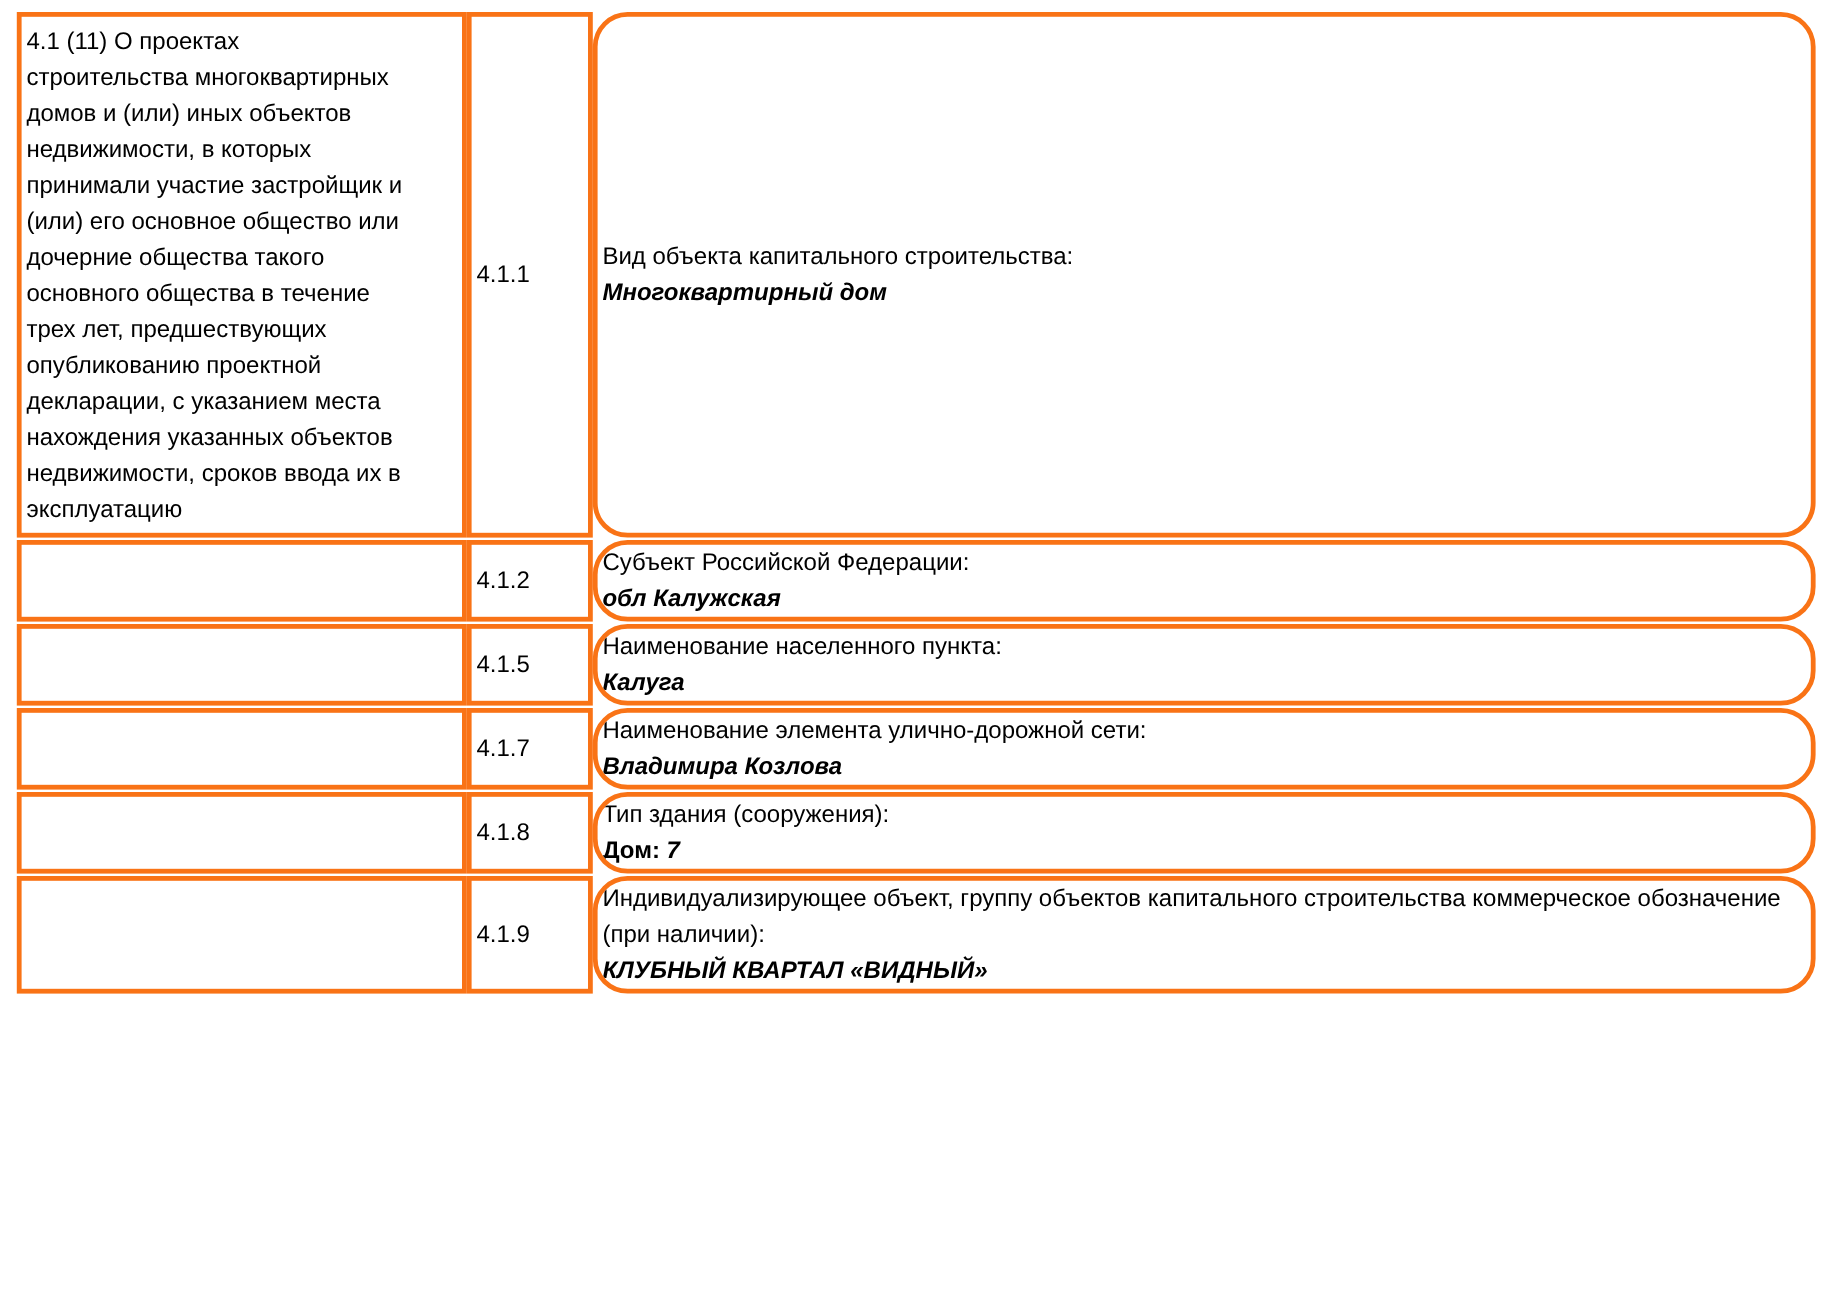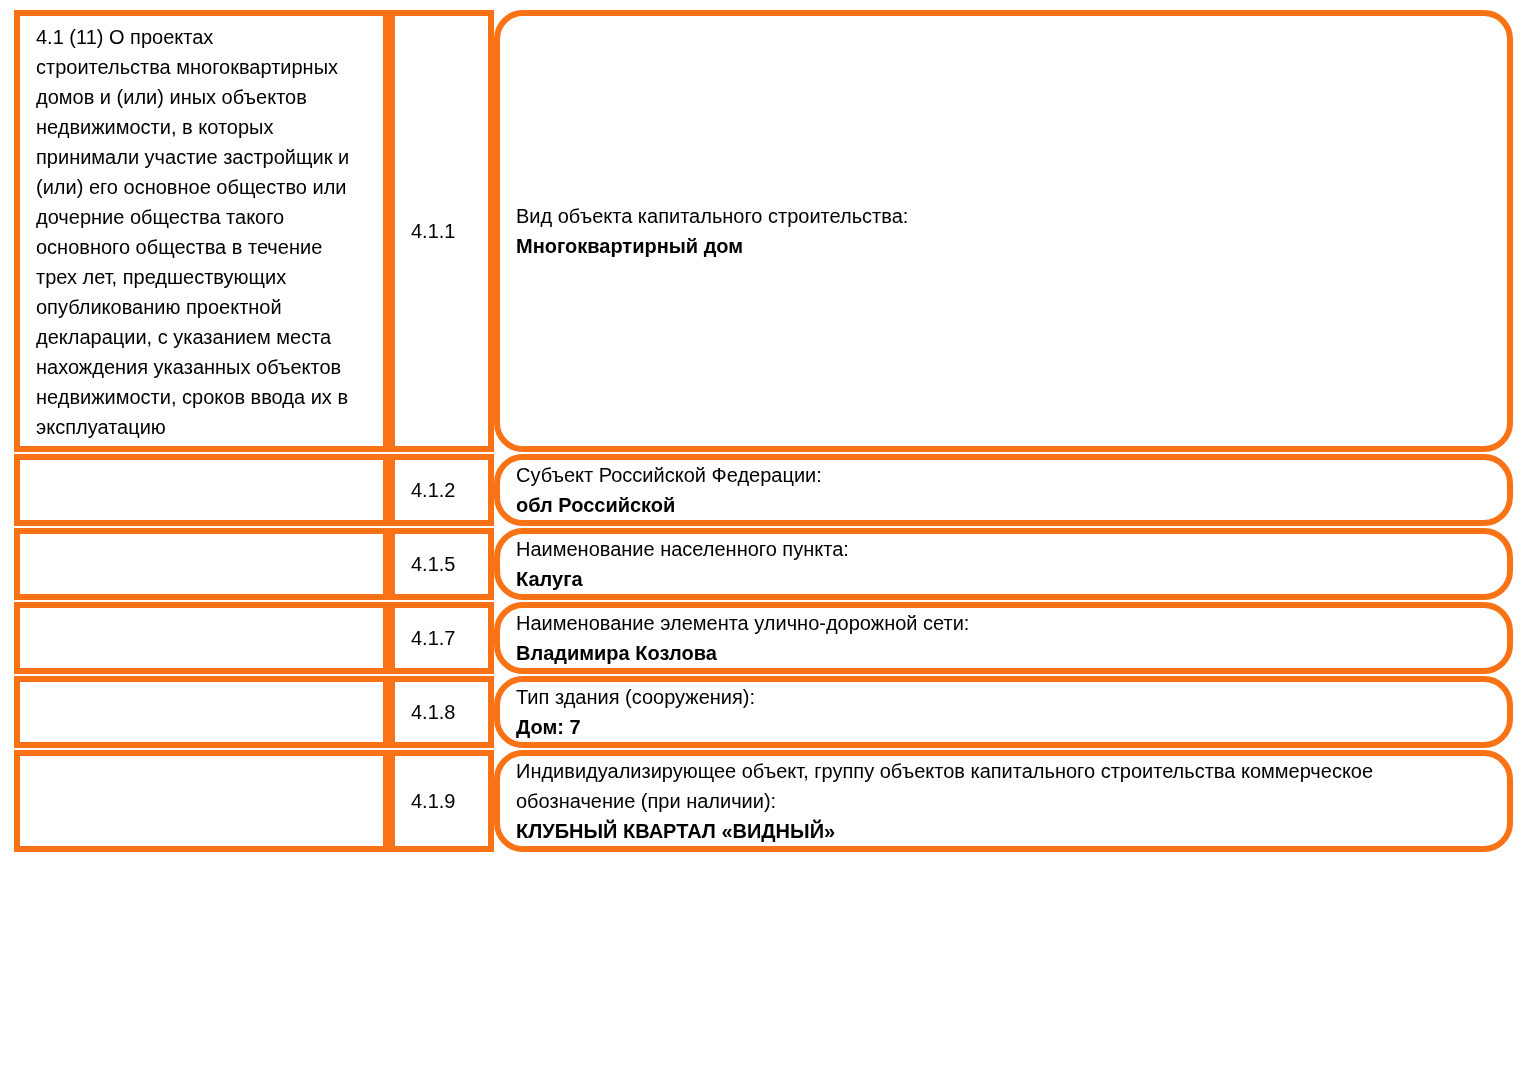--- a/index.html
+++ b/index.html
@@ -18,39 +18,39 @@
   table.doc-table {
     position: absolute;
     left: 14px;
     top: 8px;
     width: 1499px;
     table-layout: fixed;
     border-collapse: separate;
     border-spacing: 0 2px;
   }
   table.doc-table td {
-    border: 6px solid #f97316;
-    padding: 0 16px;
+    border: 4px solid #f97316;
+    padding: 0 4px;
     font-size: 20px;
     line-height: 30px;
     vertical-align: middle;
     overflow: hidden;
     word-wrap: break-word;
   }
   td.c1 { vertical-align: top; }
   td.c1 .desc {
     white-space: pre-line;
     padding-top: 2px;
     font-size: 20px;
     line-height: 30px;
   }
   td.c2 { vertical-align: middle; }
   td.c3 { vertical-align: middle; border-radius: 29px; }
   .field-label { font-weight: normal; }
-  .field-value-line .val { font-weight: bold; }
+  .field-value-line .val { font-weight: bold; font-style: italic; }
   .field-value-line .pfx { font-weight: bold; }
   tr.r1 td { height: 430px; }
   tr.r2 td { height: 60px; }
   tr.r3 td { height: 30px; }
   tr.r4 td { height: 60px; }
   tr.r5 td { height: 60px; }
   tr.r6 td { height: 60px; }
   tr.r7 td { height: 60px; }
   tr.r8 td { height: 60px; }
   tr.r9 td { height: 90px; }
@@ -89,21 +89,21 @@
         <div class="field-label">Вид объекта капитального строительства:</div>
         <div class="field-value-line"><span class="pfx"></span><span class="val">Многоквартирный дом</span></div>
       </td>
     </tr>
 
     <tr class="r2">
       <td class="c1"></td>
       <td class="c2">4.1.2</td>
       <td class="c3">
         <div class="field-label">Субъект Российской Федерации:</div>
-        <div class="field-value-line"><span class="pfx"></span><span class="val">обл Российской</span></div>
+        <div class="field-value-line"><span class="pfx"></span><span class="val">обл Калужская</span></div>
       </td>
     </tr>
 
 
 
     <tr class="r5">
       <td class="c1"></td>
       <td class="c2">4.1.5</td>
       <td class="c3">
         <div class="field-label">Наименование населенного пункта:</div>

